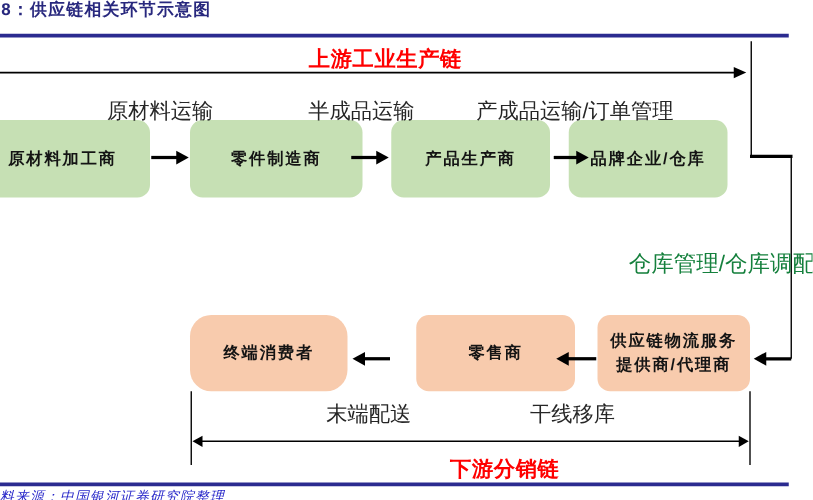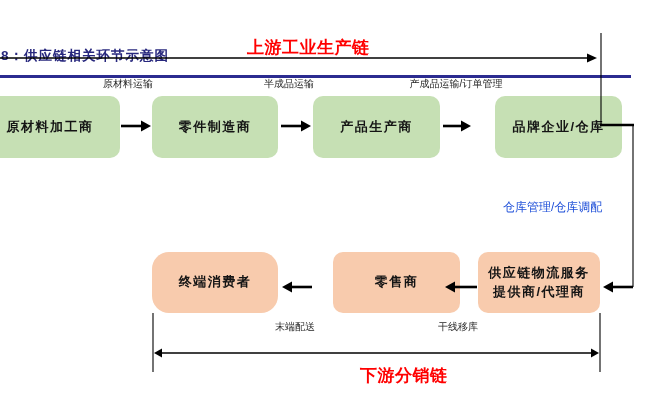--- a/index.html
+++ b/index.html
@@ -1,47 +1,47 @@
 <!DOCTYPE html>
 <html><head>
 <meta charset="utf-8">
 <style>
   html,body { margin:0; padding:0; }
   #canvas {
     position:relative; width:650px; height:400px;
     background:#ffffff; overflow:hidden;
     font-family:"Liberation Sans","DejaVu Sans",sans-serif;
   }
-  .abs { position:absolute;margin-top:48px; }
+  .abs { position:absolute; }
   .fig-title {
     left:1px; top:-1px; font-size:13.5px; font-weight:bold;
     color:#28287e; letter-spacing:1px; white-space:nowrap;
   }
   .rule { left:0; width:631px; height:2.5px; background:#2b2b90; }
   .rule-top { top:27px; }
   .rule-bottom { top:386px; }
   .box {
     position:absolute; border-radius:10px;
     display:flex; flex-direction:column; align-items:center; justify-content:center;
     font-weight:bold; font-size:13px; letter-spacing:1.5px; color:#141414;
     text-align:center; line-height:1.45; white-space:nowrap;
   }
   .green  { background:#c6e0b4; top:96px;  height:62px; }
   .orange { background:#f8cbad; top:252px; height:61px; }
   .flow-label {
-    position:absolute; font-size:10px; color:#262626;
+    position:absolute; font-size:17px; color:#262626;
     text-align:center; white-space:nowrap;
   }
   .red-label {
     position:absolute; color:#ff0000; font-weight:bold;
     font-size:17px; letter-spacing:0.5px; white-space:nowrap;
   }
   .warehouse-label {
-    position:absolute; font-size:12px; color:#1d4ed8;
-    text-align:left; white-space:nowrap;
+    position:absolute; font-size:18px; color:#15803d;
+    text-align:right; white-space:nowrap;
   }
   .source-note {
     left:-12px; top:390px; font-size:11px; font-style:italic;
     color:#2727c9; letter-spacing:1px; white-space:nowrap;
   }
   svg.lines { position:absolute; left:0; top:0; z-index:3; pointer-events:none; }
   .layer-boxes { z-index:2; }
   .layer-text { z-index:4; }
 </style>
 </head>
@@ -81,27 +81,27 @@
       <line x1="600" y1="313" x2="600" y2="372" stroke-width="1.1"></line>
       <line x1="161" y1="353" x2="592" y2="353" stroke-width="1.3"></line>
       <polygon points="162,348.5 154,353 162,357.5" stroke="none"></polygon>
       <polygon points="591,348.5 599,353 591,357.5" stroke="none"></polygon>
     </g>
   </svg>
 
   <div class="box green layer-boxes" style="left:-20px; width:140px;">
     <span>原材料加工商</span>
   </div>
-  <div class="box green layer-boxes" style="left:152px; width:126px;">
+  <div class="box green layer-boxes" style="left:152px; width:138px;">
     <span>零件制造商</span>
   </div>
   <div class="box green layer-boxes" style="left:313px; width:127px;">
     <span>产品生产商</span>
   </div>
-  <div class="box green layer-boxes" style="left:495px; width:127px;">
+  <div class="box green layer-boxes" style="left:455px; width:127px;">
     <span>品牌企业/仓库</span>
   </div>
 
   <div class="box orange layer-boxes" style="left:152px; width:126px;border-radius:17px;">
     <span>终端消费者</span>
   </div>
   <div class="box orange layer-boxes" style="left:313px; width:127px;margin-left:20px;">
     <span>零售商</span>
   </div>
   <div class="box orange layer-boxes" style="left:478px; width:122px;">

